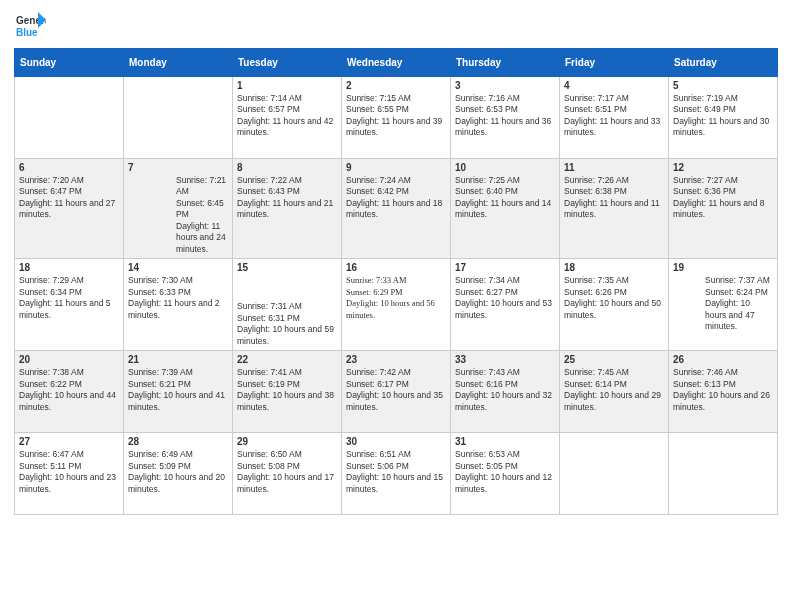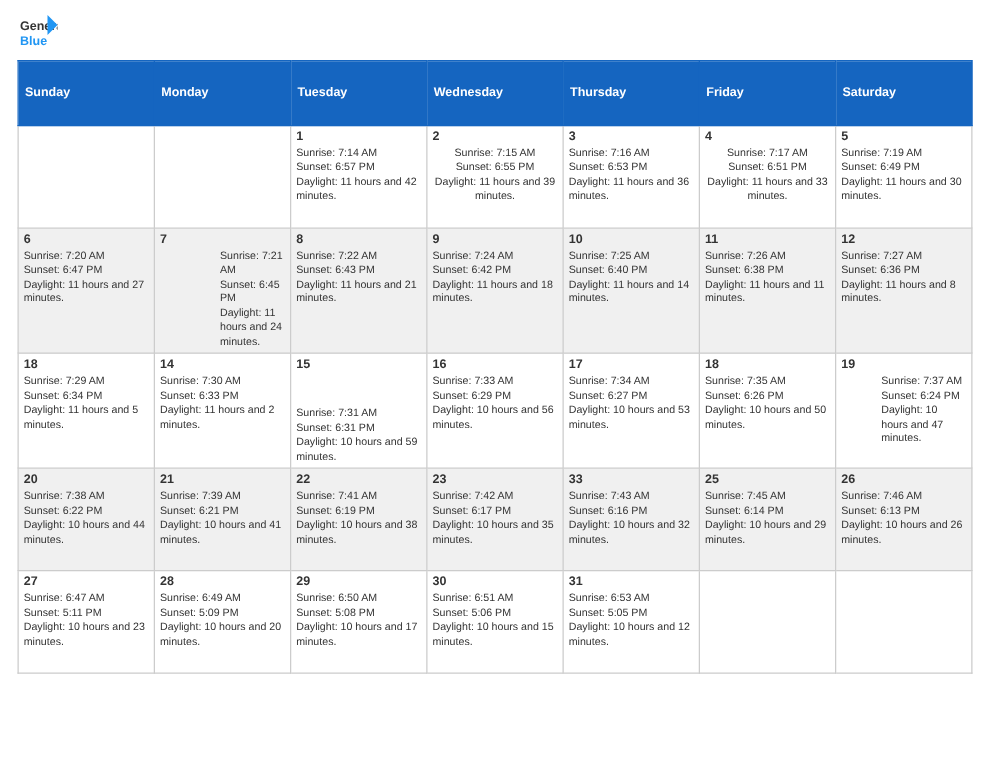--- a/index.html
+++ b/index.html
@@ -40,21 +40,21 @@
     }
     .calendar-table {
       width: 100%;
       border-collapse: collapse;
       font-size: 9px;
     }
     .calendar-table th {
       background-color: #1565c0;
       color: #fff;
       text-align: left;
-      padding: 20px 5px;
+      padding: 8px 5px;
       font-size: 10px;
       font-weight: bold;
       border: 1px solid #1565c0;
     }
     .calendar-table td {
       vertical-align: top;
       border: 1px solid #ccc;
       padding: 3px 4px;
       width: calc(100% / 7);
       height: 82px;
@@ -120,33 +120,33 @@
           <td class="empty-cell"></td>
           <td class="empty-cell"></td>
           <td>
             <span class="day-number">1</span>
             <div class="day-info" style="white-space: pre-line;">Sunrise: 7:14 AM
 Sunset: 6:57 PM
 Daylight: 11 hours and 42 minutes.</div>
           </td>
           <td>
             <span class="day-number">2</span>
-            <div class="day-info" style="white-space: pre-line; text-align: center;">Sunrise: 7:15 AM
+            <div class="day-info" style="white-space: pre-line;">Sunrise: 7:15 AM
 Sunset: 6:55 PM
 Daylight: 11 hours and 39 minutes.</div>
           </td>
           <td>
             <span class="day-number">3</span>
             <div class="day-info" style="white-space: pre-line;">Sunrise: 7:16 AM
 Sunset: 6:53 PM
 Daylight: 11 hours and 36 minutes.</div>
           </td>
           <td>
             <span class="day-number">4</span>
-            <div class="day-info" style="white-space: pre-line; text-align: center;">Sunrise: 7:17 AM
+            <div class="day-info" style="white-space: pre-line;">Sunrise: 7:17 AM
 Sunset: 6:51 PM
 Daylight: 11 hours and 33 minutes.</div>
           </td>
           <td>
             <span class="day-number">5</span>
             <div class="day-info" style="white-space: pre-line;">Sunrise: 7:19 AM
 Sunset: 6:49 PM
 Daylight: 11 hours and 30 minutes.</div>
           </td>
         </tr>
@@ -208,21 +208,21 @@
 Daylight: 11 hours and 2 minutes.</div>
           </td>
           <td>
             <span class="day-number">15</span>
             <div class="day-info" style="white-space: pre-line; margin-top: 28px;">Sunrise: 7:31 AM
 Sunset: 6:31 PM
 Daylight: 10 hours and 59 minutes.</div>
           </td>
           <td>
             <span class="day-number">16</span>
-            <div class="day-info" style="white-space: pre-line;">Sunrise: 7:33 AM
+            <div class="day-info" style="white-space: pre-line; font-family: Liberation Serif, serif;">Sunrise: 7:33 AM
 Sunset: 6:29 PM
 Daylight: 10 hours and 56 minutes.</div>
           </td>
           <td>
             <span class="day-number">17</span>
             <div class="day-info" style="white-space: pre-line;">Sunrise: 7:34 AM
 Sunset: 6:27 PM
 Daylight: 10 hours and 53 minutes.</div>
           </td>
           <td>

